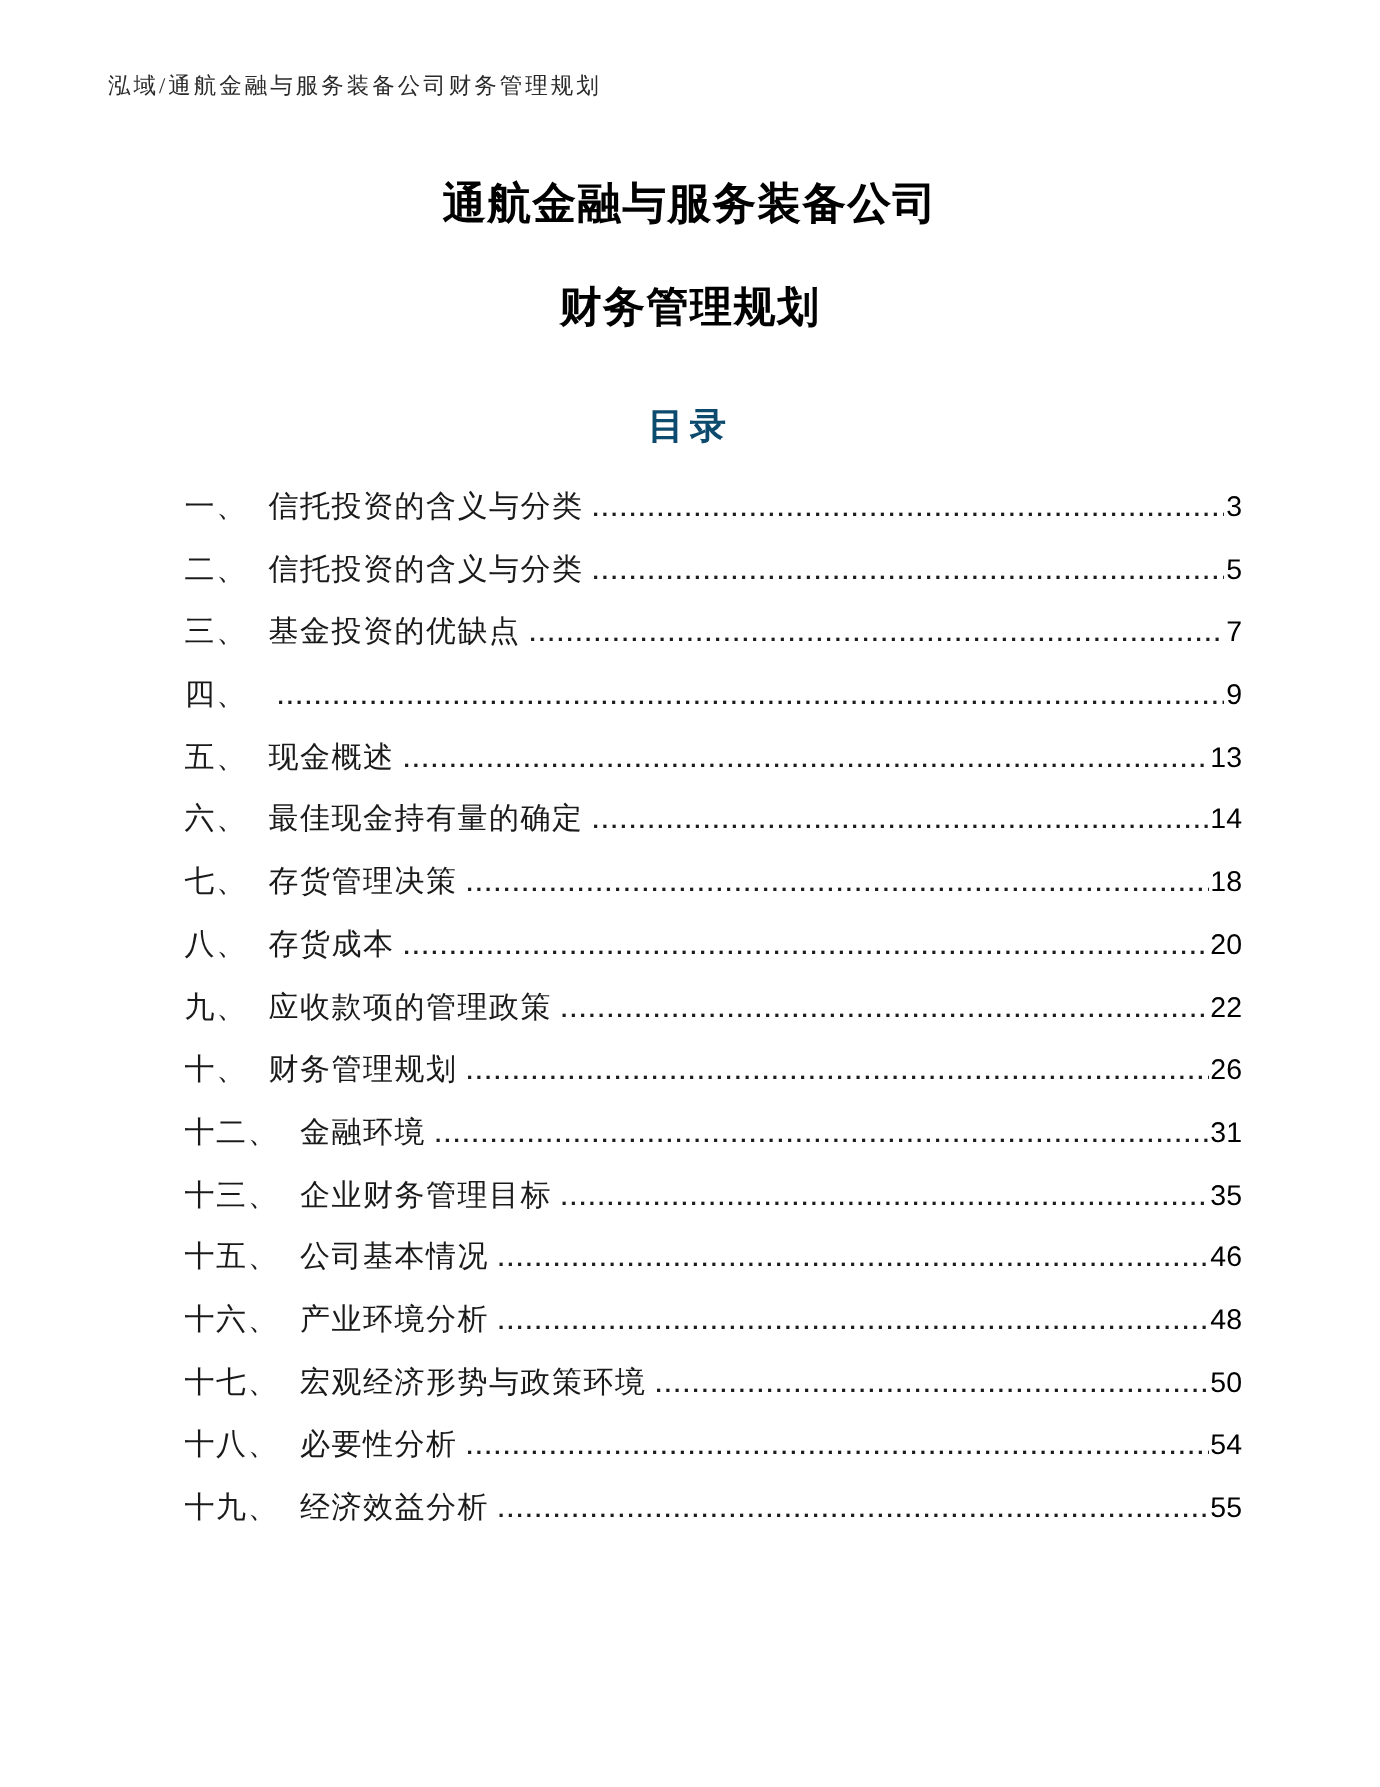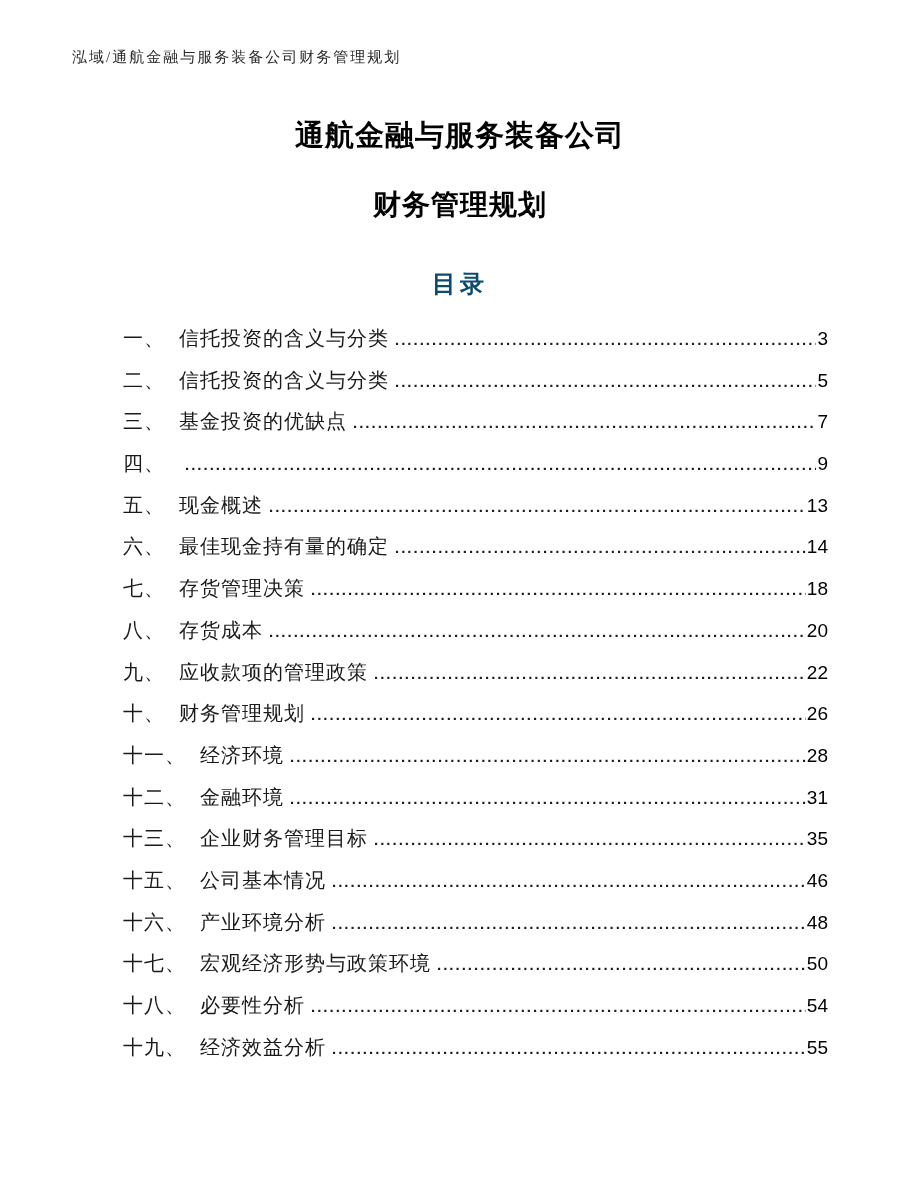--- a/index.html
+++ b/index.html
@@ -178,26 +178,20 @@
       <span class="toc-page">22</span>
     </div>
 
     <div class="toc-row">
       <span class="toc-num">十、</span>
       <span class="toc-title">财务管理规划</span>
       <span class="toc-leader"></span>
       <span class="toc-page">26</span>
     </div>
 
-    <div class="toc-row">
-      <span class="toc-num">十一、</span>
-      <span class="toc-title">经济环境</span>
-      <span class="toc-leader"></span>
-      <span class="toc-page">28</span>
-    </div>
 
     <div class="toc-row">
       <span class="toc-num">十二、</span>
       <span class="toc-title">金融环境</span>
       <span class="toc-leader"></span>
       <span class="toc-page">31</span>
     </div>
 
     <div class="toc-row">
       <span class="toc-num">十三、</span>

